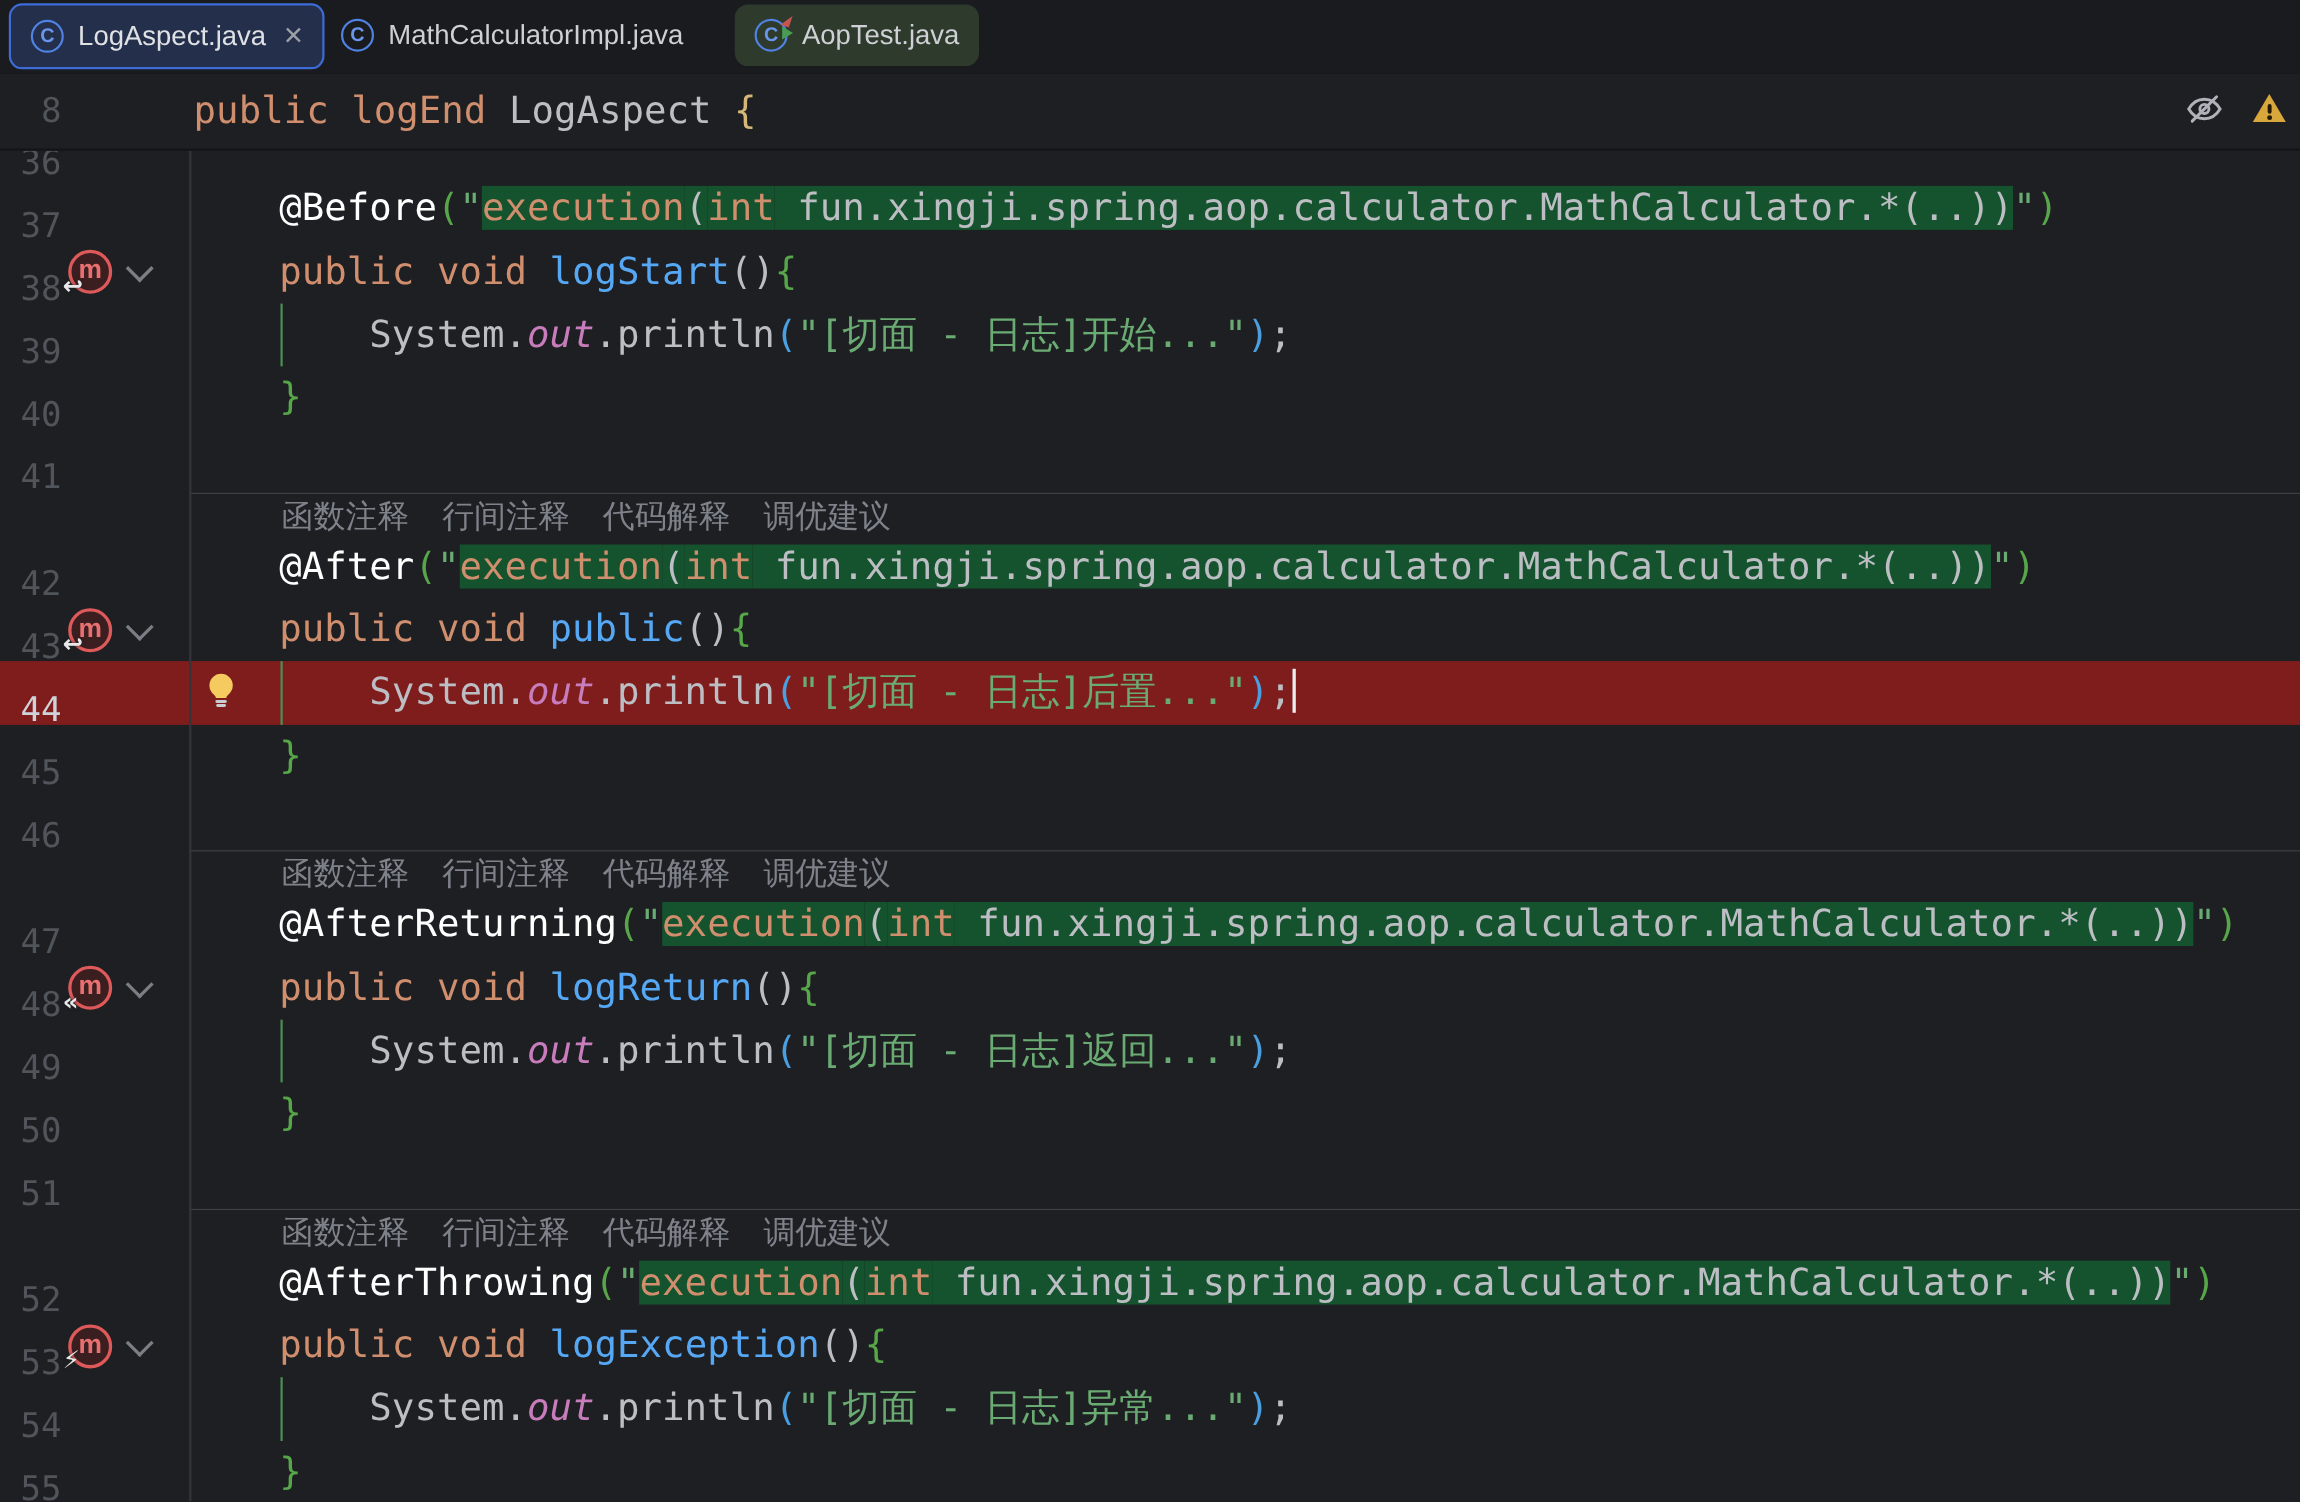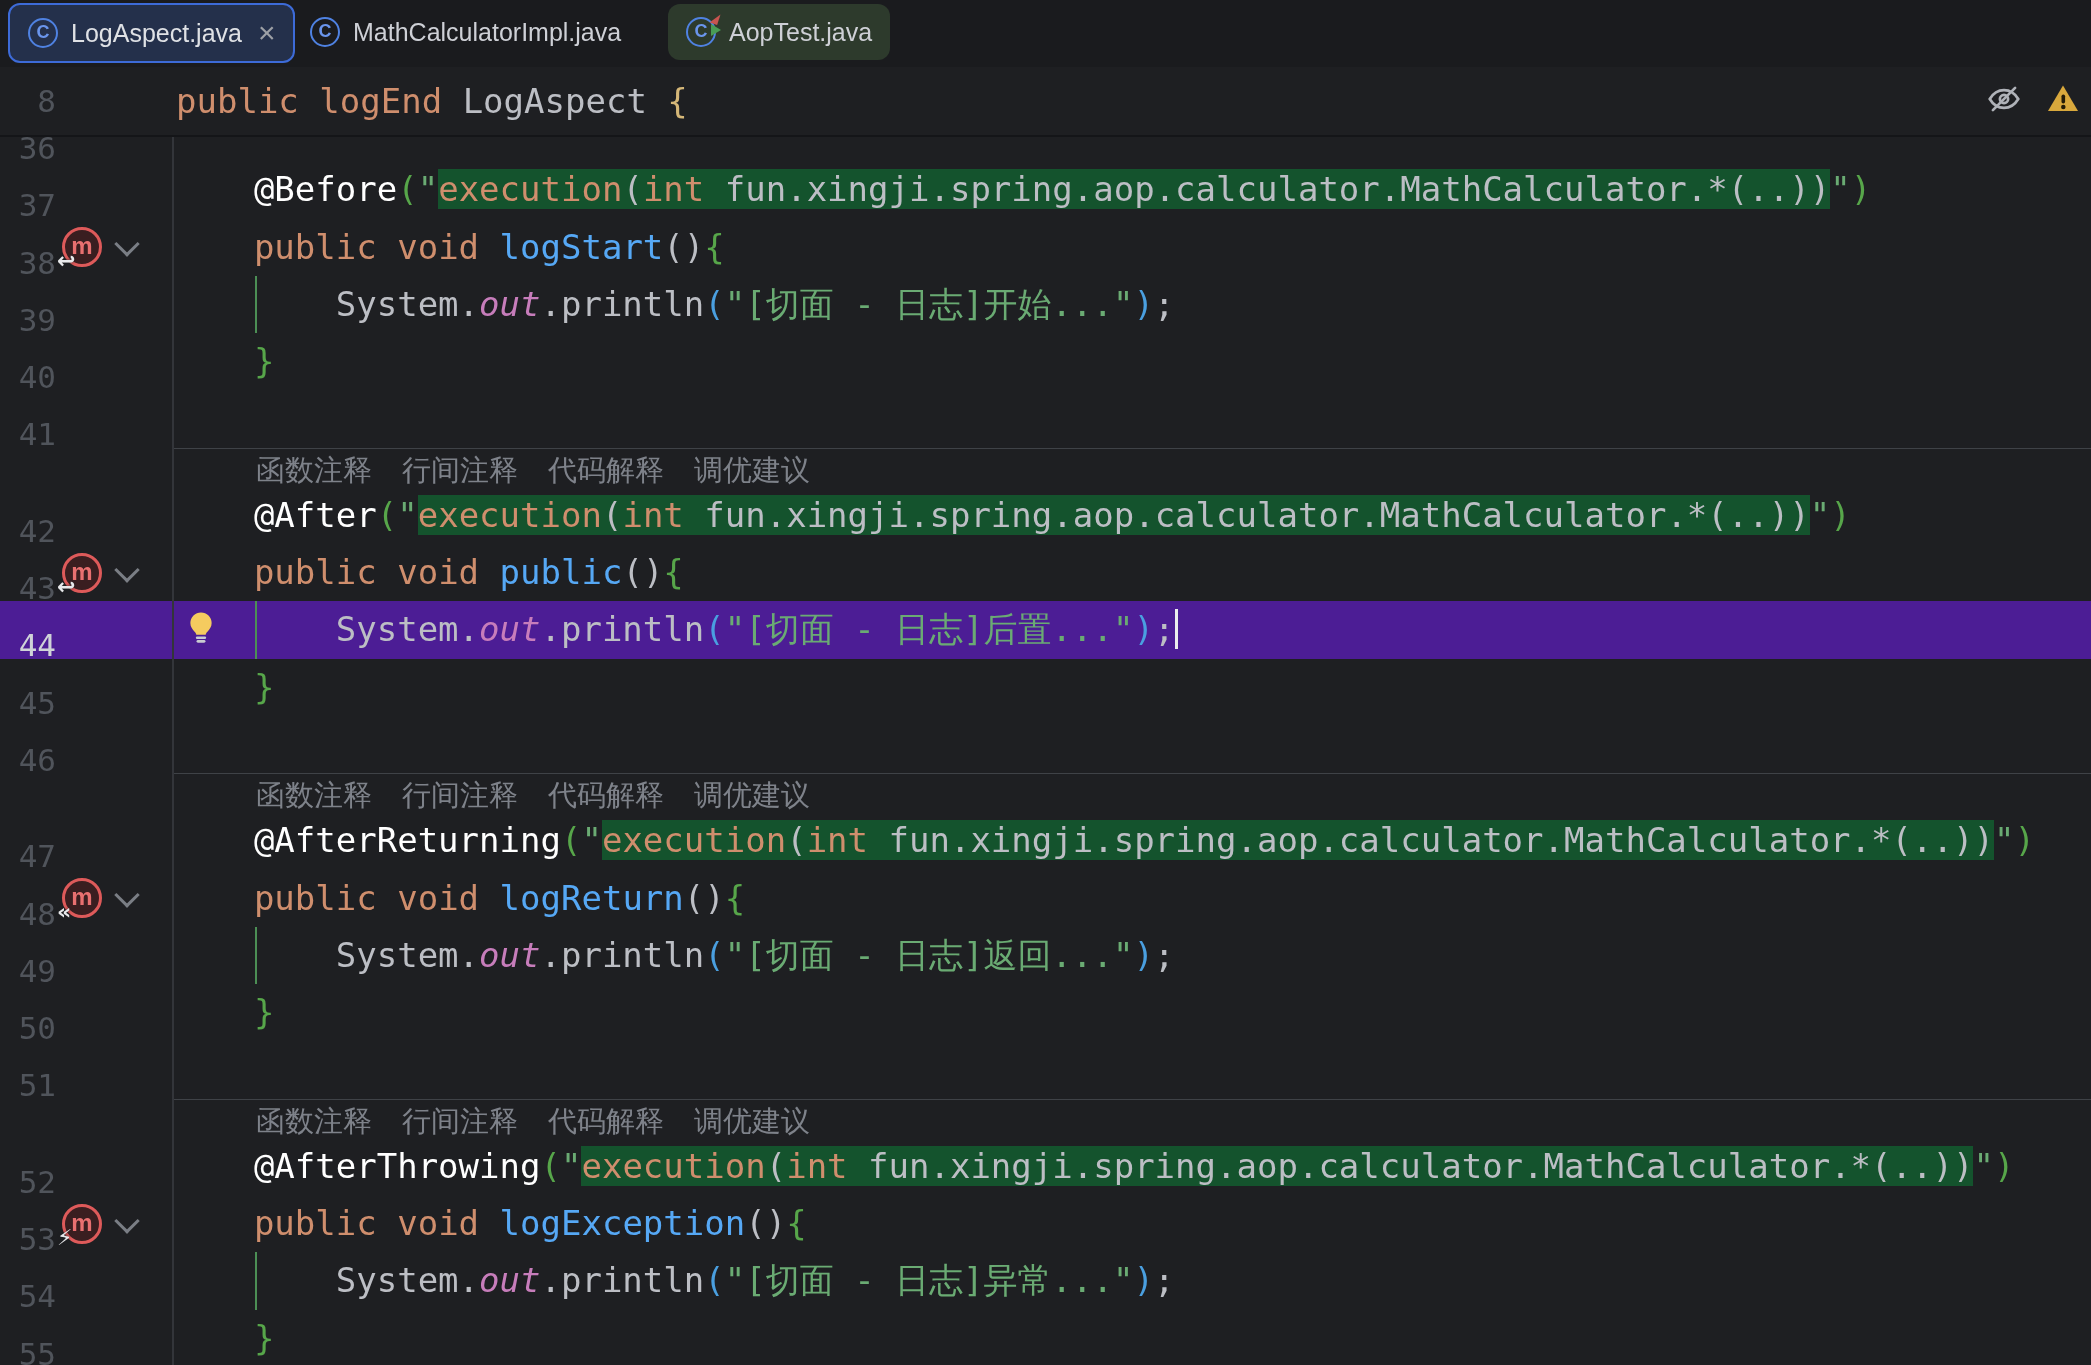--- a/index.html
+++ b/index.html
@@ -30,21 +30,21 @@
   .sticky .gut-num{width:56px;text-align:right;font-family:"DejaVu Sans Mono",monospace;
           font-size:31px;color:#50545B;flex:0 0 auto;}
   .sticky .code{margin-left:120px;font-family:"DejaVu Sans Mono",monospace;font-size:34px;
           white-space:pre;}
   .sticky-icons{position:absolute;right:10px;top:0;height:68px;display:flex;align-items:center;gap:22px;}
 
   
   .rows{position:absolute;left:0;top:104px;width:2091px;z-index:1;}
   .row{position:relative;height:57.3px;display:flex;font-family:"DejaVu Sans Mono",monospace;}
   .row.hint-row{height:39px;}
-  .row.current{background:#4c1d95;}
+  .row.current{background:#7f1d1d;}
   .gutter{width:172px;flex:0 0 auto;position:relative;}
   .lnum{position:absolute;left:0;top:16px;width:56px;height:100%;text-align:right;
         font-size:31px;color:#50545B;line-height:57.3px;}
   .current .lnum{color:#CFD2D8;}
   .body{flex:1;position:relative;white-space:pre;font-size:34px;line-height:57.3px;}
   .hint-row .body{border-top:1px solid #3F4247;line-height:38px;}
   .ai-hint{font-family:"Liberation Sans",sans-serif;font-size:29px;color:#7E828A;margin-right:30px;}
   .hint-indent{display:inline-block;width:84px;}
 
   

